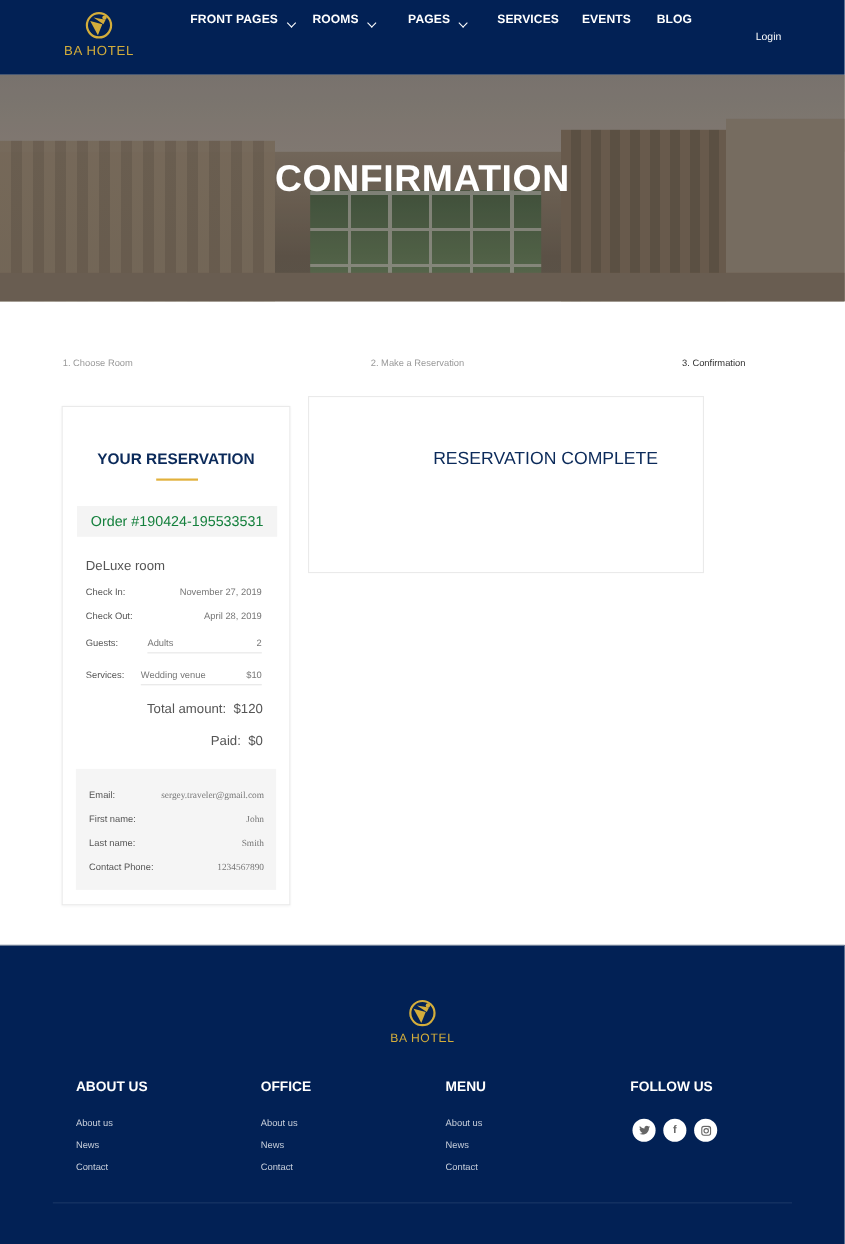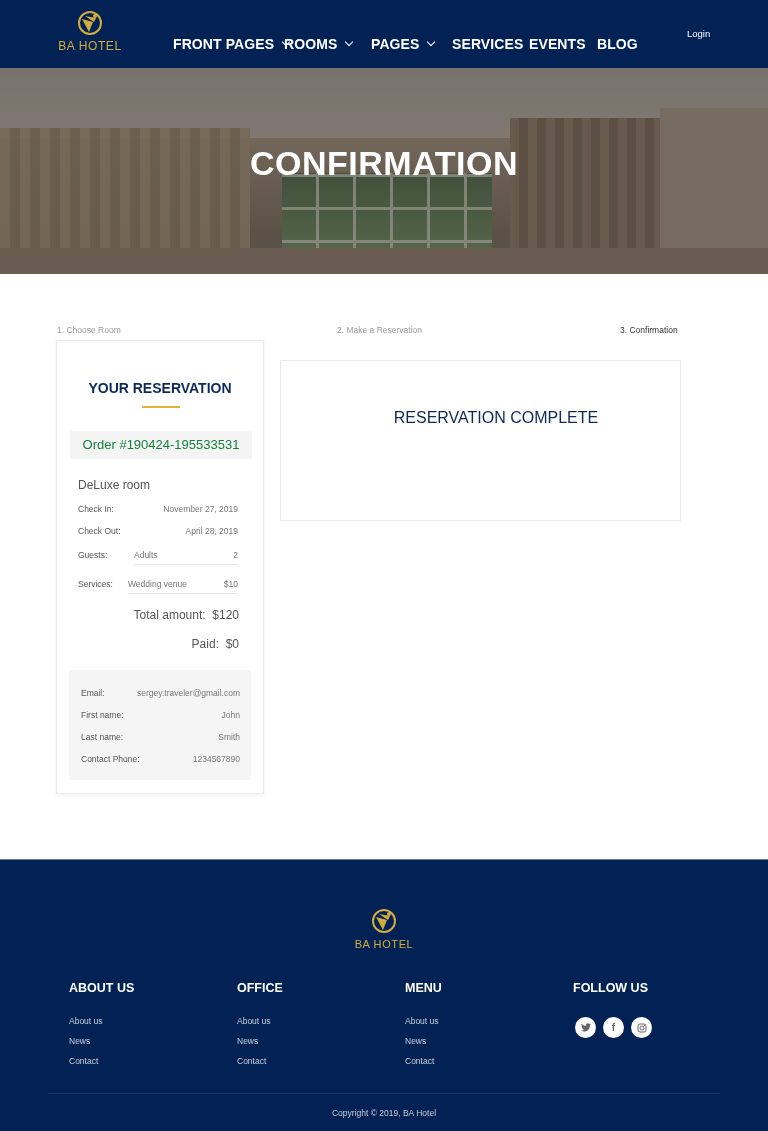--- a/index.html
+++ b/index.html
@@ -4,21 +4,21 @@
 <style>
   * { box-sizing: border-box; margin: 0; padding: 0; }
   html, body { width: 768px; height: 1131px; overflow: hidden; background: #fff; }
   body { font-family: "Liberation Sans", "DejaVu Sans", sans-serif; color: #444; position: relative; }
 
   
   .header { position: absolute; left: 0; top: 0; width: 768px; height: 68px; background: #022155; }
   .logo { position: absolute; left: 56px; top: 10px; width: 68px; height: 50px; text-align: center; }
   .logo svg { display: block; margin: 0 auto; }
   .logo-text { display: block; color: #d3ad3b; font-size: 12px; letter-spacing: 0.6px; margin-top: 3px; }
-  .nav-item { position: absolute; top: 36px; color: #fff; font-size: 14px; font-weight: bold; letter-spacing: 0.1px; white-space: nowrap; display: flex; align-items: center; }
+  .nav-item { position: absolute; top: 12px; color: #fff; font-size: 11px; font-weight: bold; letter-spacing: 0.1px; white-space: nowrap; display: flex; align-items: flex-end; }
   .chev { display: inline-block; width: 6px; height: 6px; border-right: 1px solid #fff; border-bottom: 1px solid #fff; transform: rotate(45deg); margin-left: 9px; margin-top: -4px; }
   .login { position: absolute; left: 687px; top: 28px; color: #fff; font-size: 9.5px; }
 
   
   .hero { position: absolute; left: 0; top: 68px; width: 768px; height: 206px; overflow: hidden;
     background: linear-gradient(180deg, #7f7467 0%, #8a7d6d 25%, #7b6d5c 55%, #6b5f50 80%, #6a6152 100%); }
   .hero .ceiling { position: absolute; left: 0; top: 0; width: 768px; height: 70px;
     background: linear-gradient(180deg, #8e877f 0%, #988e84 100%); }
   .hero .wall-l { position: absolute; left: 0; top: 60px; width: 250px; height: 146px;
     background: repeating-linear-gradient(90deg, #8b7b67 0 10px, #7c6d5b 10px 20px); opacity: 0.9; }
@@ -32,39 +32,39 @@
   .hero .floor { position: absolute; left: 0; top: 180px; width: 768px; height: 26px; background: #7c6d5d; }
   .hero .overlay { position: absolute; inset: 0; background: rgba(20, 20, 25, 0.18); }
   .hero-title { position: absolute; left: 0; width: 768px; top: 76px; text-align: center; color: #fff; font-size: 34px; font-weight: bold; letter-spacing: 0.5px; }
   .breadcrumb { position: absolute; left: 0; width: 768px; top: 120px; text-align: center; color: #fff; font-size: 9px; }
 
   
   .step { position: absolute; top: 325px; font-size: 8.5px; color: #999; }
   .step.active { color: #333; }
 
   
-  .card-left { position: absolute; left: 56px; top: 340px; width: 208px; height: 454px; background: #fff;
+  .card-left { position: absolute; left: 56px; top: 369px; width: 208px; height: 454px; background: #fff;
     border: 1px solid #eaeaea; box-shadow: 0 1px 3px rgba(0,0,0,0.06); }
   .card-title { position: absolute; left: 0; width: 206px; top: 39px; text-align: center; color: #0b2a5a; font-size: 14px; font-weight: bold; }
   .title-line { position: absolute; left: 85px; top: 65px; width: 38px; height: 1.5px; background: #e2b13c; }
   .order { position: absolute; left: 13px; top: 90px; width: 182px; height: 28px; background: #f4f4f4; color: #15803d; font-size: 13px; line-height: 28px; text-align: center; }
   .room { position: absolute; left: 21px; top: 137px; font-size: 12px; color: #555; }
   .row { position: absolute; left: 21px; width: 160px; font-size: 8.5px; color: #666; }
   .row .lbl { position: absolute; left: 0; top: 0; color: #555; }
   .row .val { position: absolute; right: 0; top: 0; color: #777; }
   .row .mid { position: absolute; top: 0; color: #777; }
   .row .line { position: absolute; top: 14px; height: 1px; background: #e5e5e5; }
   .total { position: absolute; right: 24px; font-size: 12px; color: #555; }
   .contact-box { position: absolute; left: 12px; top: 329px; width: 182px; height: 110px; background: #f5f5f5; }
   .crow { position: absolute; left: 12px; width: 159px; font-size: 8.5px; }
   .crow .lbl { position: absolute; left: 0; color: #555; }
-  .crow .val { position: absolute; right: 0; color: #777; }
-
-  
-  .card-right { position: absolute; left: 280px; top: 360px; width: 401px; height: 161px; background: #fff;
+  .crow .val { position: absolute; right: 0; color: #777; font-family: Liberation Serif, serif; }
+
+  
+  .card-right { position: absolute; left: 280px; top: 360px; width: 360px; height: 161px; background: #fff;
     border: 1px solid #eaeaea; }
   .complete-title { position: absolute; left: 0; width: 430px; top: 48px; text-align: center; color: #0b2a5a; font-size: 16px; }
   .complete-text { position: absolute; left: 30px; width: 372px; top: 84px; text-align: center; color: #999; font-family: "DejaVu Serif", serif; font-style: italic; font-size: 9px; line-height: 22px; }
 
   
   .footer { position: absolute; left: 0; top: 859px; width: 768px; height: 272px; background: #022155; border-top: 1px solid #6a7a93; }
   .flogo { position: absolute; left: 346px; top: 48px; width: 76px; text-align: center; }
   .flogo svg { display: block; margin: 0 auto; }
   .flogo-text { display: block; color: #d3ad3b; font-size: 11px; letter-spacing: 0.6px; margin-top: 4px; }
   .fcol { position: absolute; top: 121px; }
@@ -231,14 +231,13 @@
     <div class="soc">
       <svg width="10" height="10" viewBox="0 0 20 20">
           <rect x="2" y="2" width="16" height="16" rx="4" fill="none" stroke="#666" stroke-width="2"></rect>
           <circle cx="10" cy="10" r="4" fill="none" stroke="#666" stroke-width="2"></circle>
           <circle cx="15" cy="5" r="1" fill="#666"></circle>
         </svg>
     </div>
   </div>
 
   <div class="fdivider"></div>
-  <div class="copyright">Copyright © 2019, BA Hotel</div>
 </div>
 
 </body></html>

